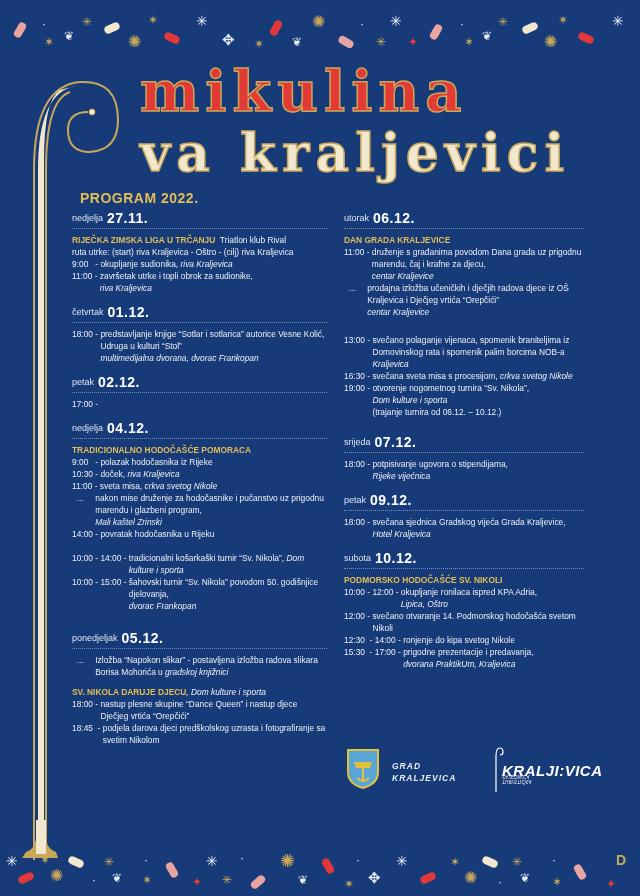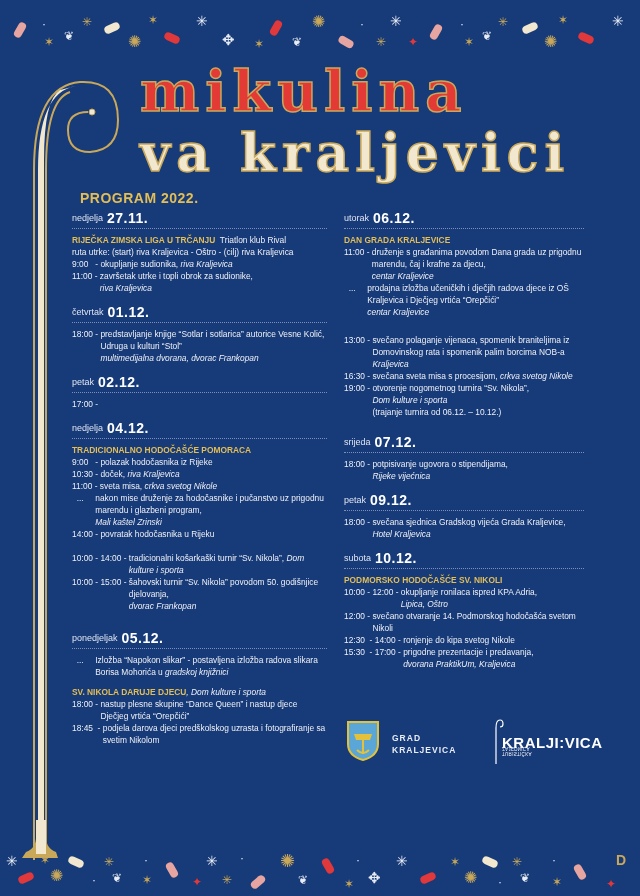--- a/index.html
+++ b/index.html
@@ -23,21 +23,21 @@
   .day-head { display:flex; align-items:center; gap:4px; padding-bottom:4px; border-bottom:1px dotted #7d8fb8; margin-bottom:5px; }
   .day-name { font-size:9px; color:#dfe4f1; }
   .day-date { font-size:14px; font-weight:bold; color:#fff; letter-spacing:0.5px; }
   .section-title { color:#e3be55; font-weight:bold; font-size:8.4px; }
   .row { display:flex; }
   .time { flex:0 0 auto; white-space:pre; }
   .desc { flex:1; }
   .it { font-style:italic; }
   .day-block { margin-bottom:12px; }
   .gap { height:12px; }
-  .logos { position:absolute; top:720px; left:344px; width:260px; height:50px; }
+  .logos { position:absolute; top:748px; left:344px; width:260px; height:50px;font-style:italic; }
   .grad-text { position:absolute; left:48px; top:12px; font-size:8.5px; font-weight:bold; letter-spacing:1px; line-height:12px; color:#e8ecf5; }
   .tz { position:absolute; left:148px; top:0px; }
   .tz-text { position:absolute; left:10px; top:14px; font-size:15px; font-weight:bold; color:#fff; letter-spacing:0.5px; }
   .tz-sub { position:absolute; left:10px; top:26px; font-size:4.5px; color:#fff; letter-spacing:0.3px; transform:scaleY(-1); }
   .d-logo { position:absolute; right:14px; top:852px; font-size:14px; color:#c9a85a; font-weight:bold; }
 </style>
 </head>
 <body>
 
 <div class="deco-row" style="top:10px;">

